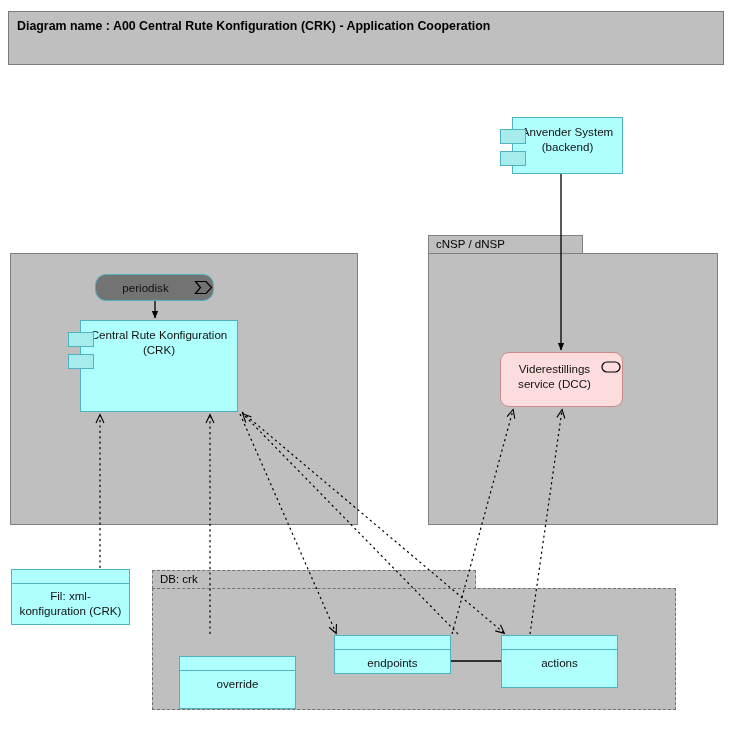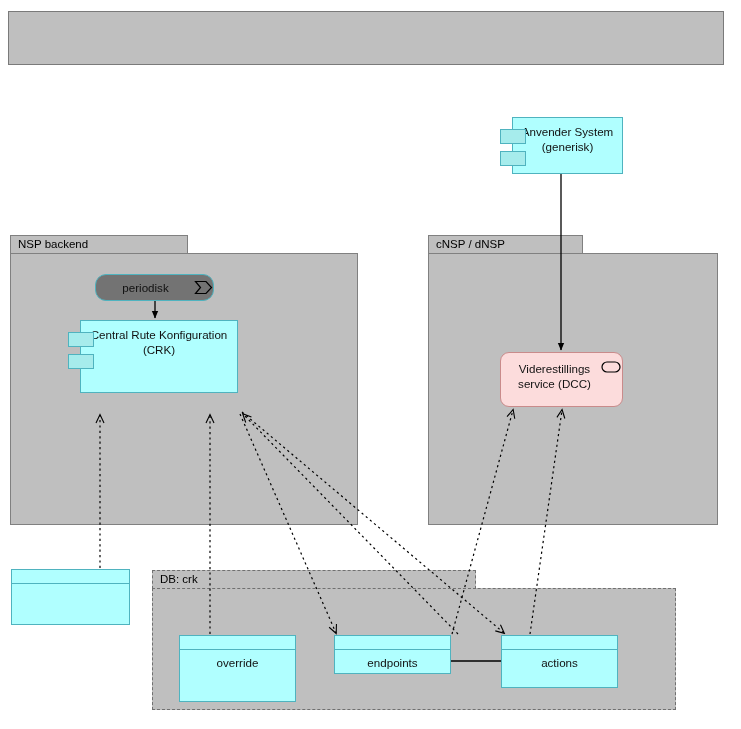--- a/index.html
+++ b/index.html
@@ -88,56 +88,56 @@
 
   
   #wires{position:absolute;left:0;top:0;width:741px;height:729px;z-index:7;pointer-events:none;}
 </style>
 </head>
 <body>
 
 <div id="canvas">
 
   <div class="title-banner">
+    <div class="title-line">Diagram name : A00 Central Rute Konfiguration (CRK) - Application Cooperation</div>
   </div>
 
   <div class="group" style="left:10px;top:235px;width:348px;height:290px;">
-    <div class="group-tab" style="width:178px;">NSP backend</div>
     <div class="group-body" style="width:348px;height:272px;"></div>
   </div>
 
   <div class="group" style="left:428px;top:235px;width:332px;height:290px;">
     <div class="group-tab" style="width:155px;">cNSP / dNSP</div>
     <div class="group-body" style="width:290px;height:272px;"></div>
   </div>
 
   <div class="group dashed" style="left:152px;top:570px;width:524px;height:140px;">
     <div class="group-tab" style="width:324px;">DB: crk</div>
     <div class="group-body" style="width:524px;height:122px;"></div>
   </div>
 
   <div class="node comp" style="left:512px;top:117px;width:111px;height:57px;">
     <span class="tab t1"></span>
     <span class="tab t2"></span>
     <div>
       <div>Anvender System</div>
-      <div>(generisk)</div>
+      <div>(backend)</div>
     </div>
   </div>
 
   <div class="node rounded" style="left:95px;top:274px;width:119px;height:27px;">
     <span style="position:relative;left:-9px;">periodisk</span>
   </div>
   <span class="icon" style="left:194px;top:280px;">
     <svg width="19" height="15" viewBox="0 0 19 15">
       <path d="M1.5,1.5 L12,1.5 L17.5,7.5 L12,13.5 L1.5,13.5 L6.5,7.5 Z" fill="none" stroke="#000" stroke-width="1.2"></path>
     </svg>
   </span>
 
-  <div class="node comp" style="left:80px;top:320px;width:158px;height:73px;">
+  <div class="node comp" style="left:80px;top:320px;width:158px;height:92px;">
     <span class="tab t1"></span>
     <span class="tab t2"></span>
     <div>
       <div>Central Rute Konfiguration</div>
       <div>(CRK)</div>
     </div>
   </div>
 
   <div class="node rounded service" style="left:500px;top:352px;width:123px;height:55px;">
     <div style="width:100%;">
@@ -146,23 +146,29 @@
     </div>
   </div>
   <span class="icon" style="left:601px;top:361px;">
     <svg width="20" height="12" viewBox="0 0 20 12">
       <rect x="1" y="1" width="18" height="10" rx="5" ry="5" fill="none" stroke="#000" stroke-width="1.2"></rect>
     </svg>
   </span>
 
   <div class="node banded" style="left:11px;top:569px;width:119px;height:56px;">
     <div class="band"></div>
-  </div>
-
-  <div class="node banded centered" style="left:179px;top:635px;width:117px;height:67px;">
+    <div class="band-label">
+      <div>
+        <div>Fil: xml-</div>
+        <div>konfiguration (CRK)</div>
+      </div>
+    </div>
+  </div>
+
+  <div class="node banded centered" style="left:179px;top:656px;width:117px;height:53px;">
     <div class="band"></div>
     <div class="band-label" style="align-items:flex-start;padding-top:5px;">
       <span>override</span>
     </div>
   </div>
 
   <div class="node banded centered" style="left:334px;top:635px;width:117px;height:39px;">
     <div class="band"></div>
     <div class="band-label" style="align-items:flex-start;padding-top:5px;">
       <span>endpoints</span>

